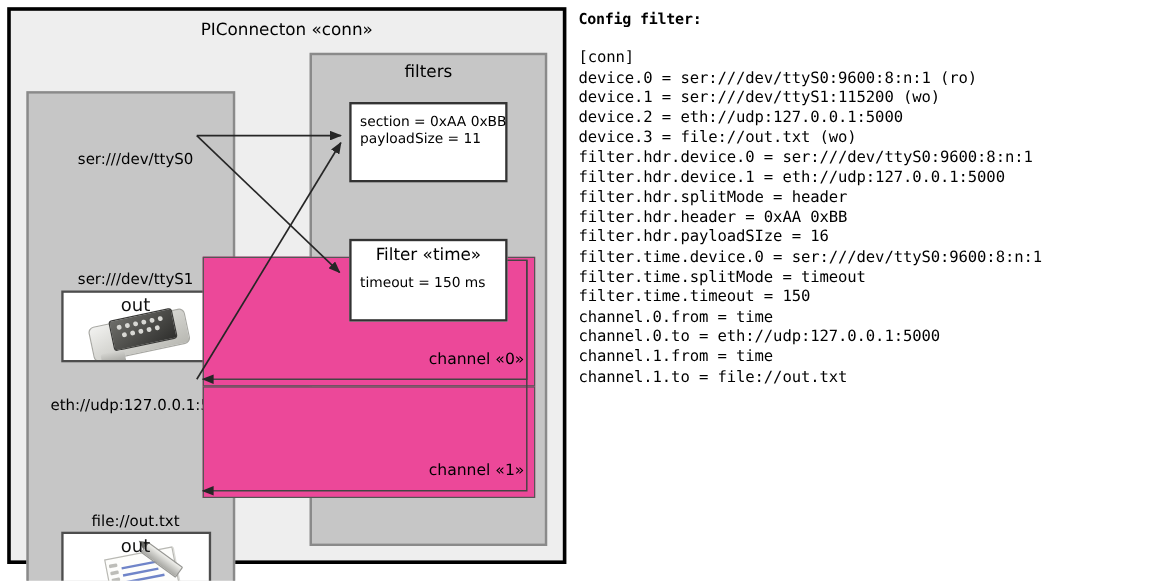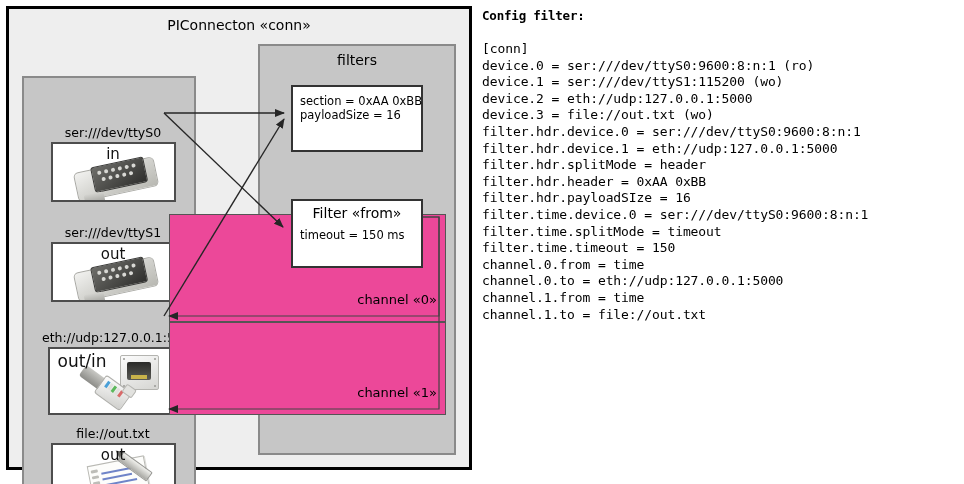--- a/index.html
+++ b/index.html
@@ -183,41 +183,20 @@
 
 <div id="root">
 
   <div class="outer-frame">
     <div class="outer-title">PIConnecton «conn»</div>
 
     <div class="group" id="devices-group">
 
       <div class="device" id="dev-ttys0">
         <div class="device-label">ser:///dev/ttyS0</div>
-        <div class="device-box">
-          <div class="device-name">in</div>
-          <div class="serial-icon">
-            <div class="serial-body"></div>
-            <div class="serial-shell"></div>
-            <div class="serial-pins">
-              <i style="left:0px;top:0px"></i>
-                <i style="left:7px;top:0px"></i>
-                <i style="left:14px;top:0px"></i>
-              <i style="left:21px;top:0px"></i>
-                <i style="left:28px;top:0px"></i>
-                <i style="left:35px;top:0px"></i>
-              <i style="left:3px;top:7px"></i>
-                <i style="left:10px;top:7px"></i>
-                <i style="left:17px;top:7px"></i>
-              <i style="left:24px;top:7px"></i>
-                <i style="left:31px;top:7px"></i>
-            </div>
-            <div class="serial-tail"></div>
-          </div>
-        </div>
       </div>
 
       <div class="device" id="dev-ttys1">
         <div class="device-label">ser:///dev/ttyS1</div>
         <div class="device-box">
           <div class="device-name">out</div>
           <div class="serial-icon">
             <div class="serial-body"></div>
             <div class="serial-shell"></div>
             <div class="serial-pins">
@@ -233,43 +212,20 @@
               <i style="left:24px;top:7px"></i>
                 <i style="left:31px;top:7px"></i>
             </div>
             <div class="serial-tail"></div>
           </div>
         </div>
       </div>
 
       <div class="device" id="dev-eth">
         <div class="device-label">eth://udp:127.0.0.1:5000</div>
-        <div class="device-box">
-          <div class="device-name left">out/in</div>
-          <div class="eth-jack">
-            <div class="hole"></div>
-            <span class="scr" style="left:2px;top:2px"></span>
-            <span class="scr" style="right:2px;top:2px"></span>
-            <span class="scr" style="left:2px;bottom:2px"></span>
-            <span class="scr" style="right:2px;bottom:2px"></span>
-          </div>
-          <div class="eth-plug">
-            <div class="cable"></div>
-            <div class="head">
-              <div class="stripes">
-                <b style="left:0;background:#4aa0d8"></b>
-                <b style="left:4px;background:#e0e0dd"></b>
-                <b style="left:8px;background:#5cb85c"></b>
-                <b style="left:12px;background:#e0e0dd"></b>
-                <b style="left:16px;background:#d86a6a"></b>
-              </div>
-            </div>
-            <div class="clip"></div>
-          </div>
-        </div>
       </div>
 
       <div class="device" id="dev-file">
         <div class="device-label">file://out.txt</div>
         <div class="device-box">
           <div class="device-name">out</div>
           <div class="note-icon">
             <div class="note-page">
               <div class="rings">
                 <i style="top:0"></i>
@@ -311,26 +267,26 @@
     <div class="channel-box" id="channel0b" style="left:160px;top:205px;width:277px;height:108px;">
       <div class="channel-label">channel «0»</div>
     </div>
     <div class="channel-box" id="channel1b" style="left:160px;top:313px;width:277px;height:93px;">
       <div class="channel-label">channel «1»</div>
     </div>
 
     <div class="filter-card" id="filter-hdr">
       <div class="filter-props">
         <div>section = 0xAA 0xBB</div>
-        <div>payloadSize = 16</div>
+        <div>payloadSize = 11</div>
       </div>
     </div>
 
     <div class="filter-card" id="filter-time">
-      <div class="filter-title">Filter «from»</div>
+      <div class="filter-title">Filter «time»</div>
       <div class="filter-props">
         <div>timeout = 150 ms</div>
       </div>
     </div>
 
     <svg class="overlay" viewBox="0 0 472 476">
       <defs>
         <marker id="arrowhead" markerWidth="10" markerHeight="8" refX="9" refY="4" orient="auto" markerUnits="userSpaceOnUse">
           <path d="M0,0 L10,4 L0,8 z" fill="#262626"></path>
         </marker>

